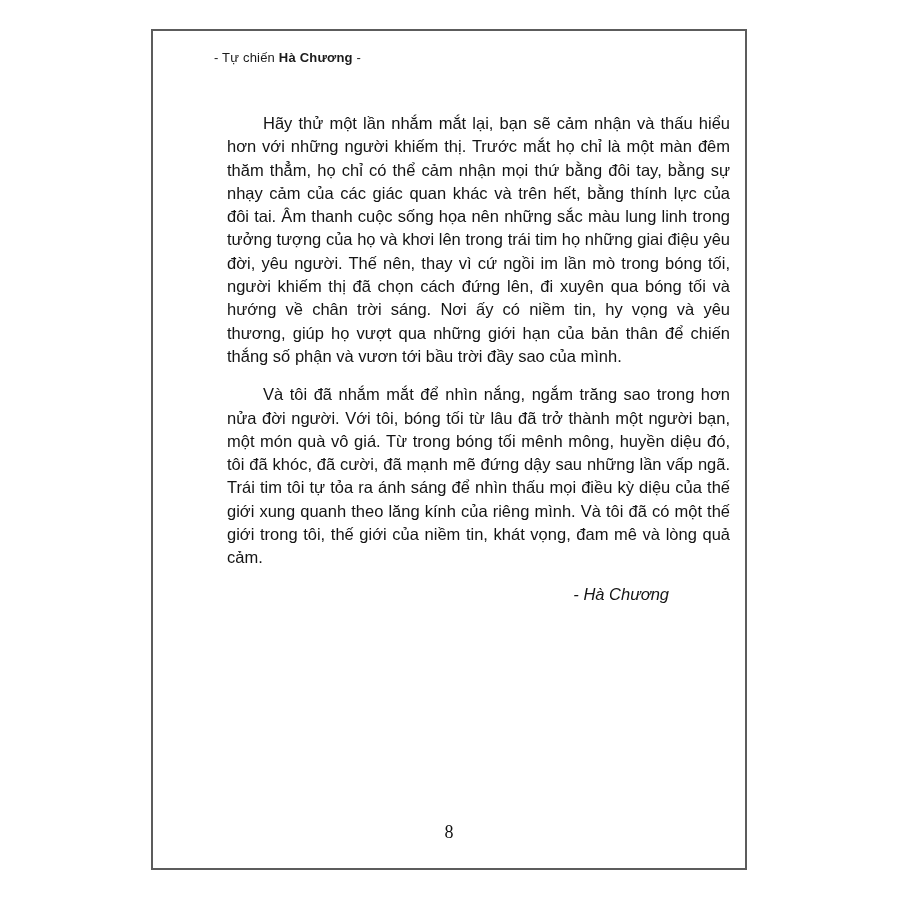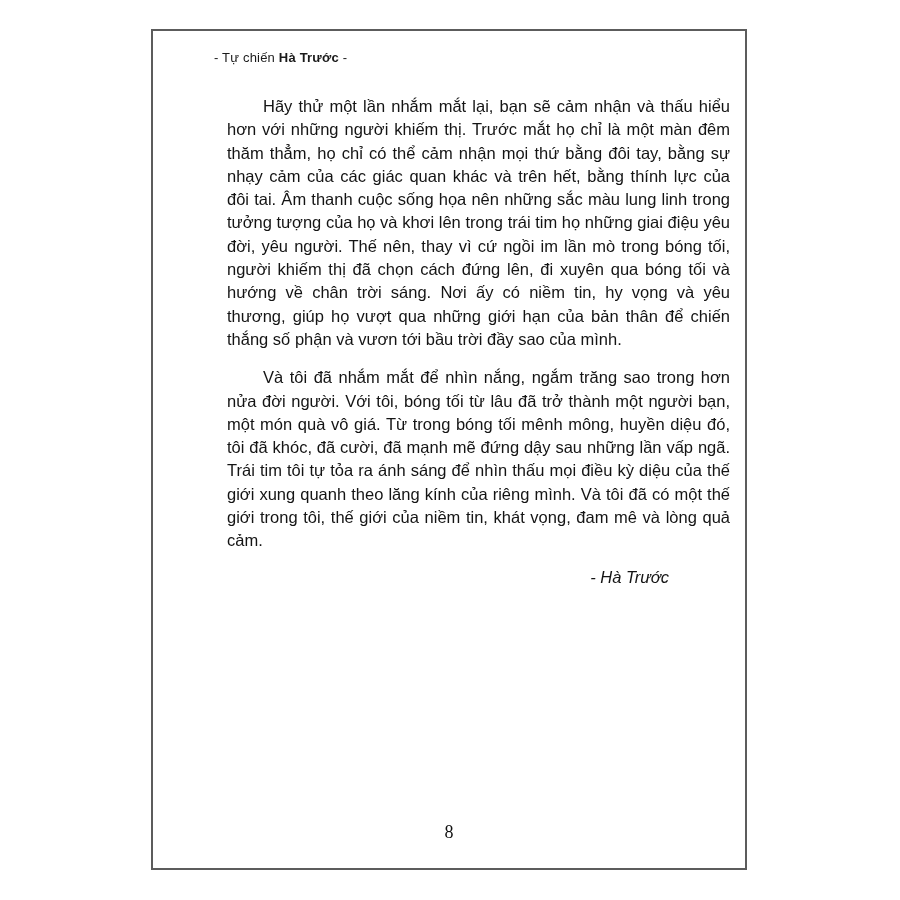--- a/index.html
+++ b/index.html
@@ -36,21 +36,21 @@
     letter-spacing: 0.2px;
     color: #1a1a1a;
     white-space: pre;
   }
   .running-header .bold {
     font-weight: bold;
   }
   .content {
     position: absolute;
     left: 74px;
-    top: 64px;
+    top: 81px;
     width: 503px;
   }
   .para {
     margin: 0 0 15px 0;
     font-size: 16.5px;
     line-height: 23.3px;
     text-align: justify;
     text-indent: 36px;
     color: #141414;
   }
@@ -77,24 +77,24 @@
     font-size: 18px;
     color: #111111;
   }
 </style>
 </head>
 <body>
 
 <div class="canvas">
   <div class="page">
 
-    <div class="running-header"><span>- Tự chiến </span><span class="bold">Hà Trước</span><span> -</span></div>
+    <div class="running-header"><span>- Tự chiến </span><span class="bold">Hà Chương</span><span> -</span></div>
 
     <div class="content">
       <p class="para">Hãy thử một lần nhắm mắt lại, bạn sẽ cảm nhận và thấu hiểu hơn với những người khiếm thị. Trước mắt họ chỉ là một màn đêm thăm thẳm, họ chỉ có thể cảm nhận mọi thứ bằng đôi tay, bằng sự nhạy cảm của các giác quan khác và trên hết, bằng thính lực của đôi tai. Âm thanh cuộc sống họa nên những sắc màu lung linh trong tưởng tượng của họ và khơi lên trong trái tim họ những giai điệu yêu đời, yêu người. Thế nên, thay vì cứ ngồi im lần mò trong bóng tối, người khiếm thị đã chọn cách đứng lên, đi xuyên qua bóng tối và hướng về chân trời sáng. Nơi ấy có niềm tin, hy vọng và yêu thương, giúp họ vượt qua những giới hạn của bản thân để chiến thắng số phận và vươn tới bầu trời đầy sao của mình.</p>
       <p class="para">Và tôi đã nhắm mắt để nhìn nắng, ngắm trăng sao trong hơn nửa đời người. Với tôi, bóng tối từ lâu đã trở thành một người bạn, một món quà vô giá. Từ trong bóng tối mênh mông, huyền diệu đó, tôi đã khóc, đã cười, đã mạnh mẽ đứng dậy sau những lần vấp ngã. Trái tim tôi tự tỏa ra ánh sáng để nhìn thấu mọi điều kỳ diệu của thế giới xung quanh theo lăng kính của riêng mình. Và tôi đã có một thế giới trong tôi, thế giới của niềm tin, khát vọng, đam mê và lòng quả cảm.</p>
-      <div class="signature">- Hà Trước</div>
+      <div class="signature">- Hà Chương</div>
     </div>
 
     <div class="page-number">8</div>
 
   </div>
 </div>
 
 </body></html>

